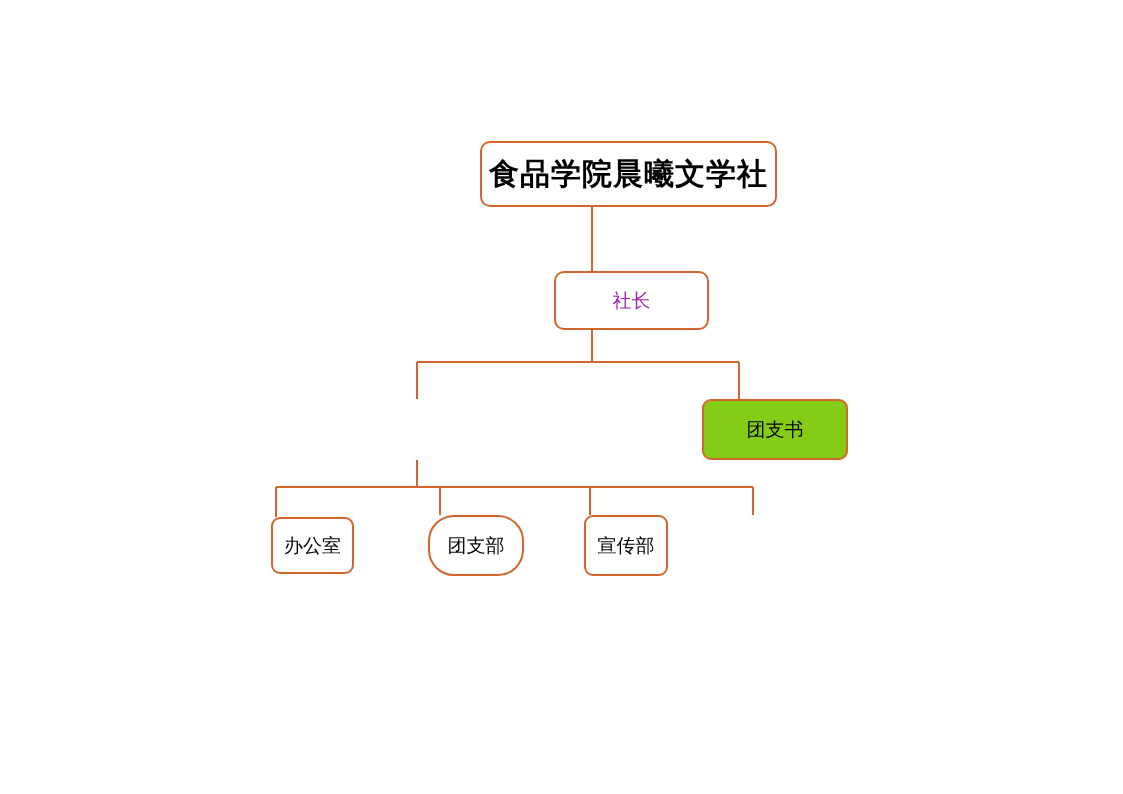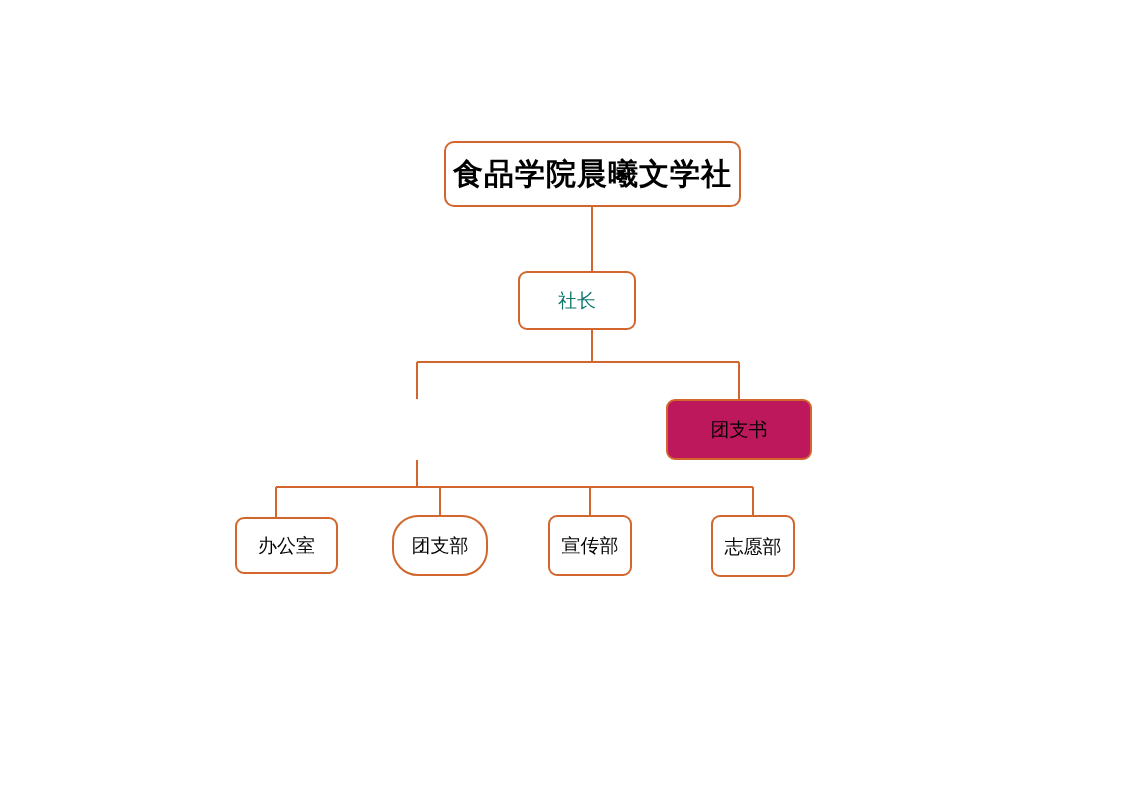--- a/index.html
+++ b/index.html
@@ -31,20 +31,21 @@
     box-sizing: border-box;
     background: #ffffff;
     border: 2px solid #D2662C;
     border-radius: 9px;
     display: flex;
     align-items: center;
     justify-content: center;
     color: #000000;
     line-height: 1;
     white-space: nowrap;
+    margin-left: 36px;
   }
   .node-root {
     font-family: "Liberation Serif", "DejaVu Serif", serif;
     font-weight: bold;
     font-size: 30px;
     letter-spacing: 1px;
     border-radius: 10px;
   }
   .node-level1 {
     font-size: 19px;
@@ -74,38 +75,35 @@
         <line x1="440" y1="487" x2="440" y2="515"></line>
         <line x1="590" y1="487" x2="590" y2="515"></line>
         <line x1="753" y1="487" x2="753" y2="515"></line>
       </g>
   </svg>
 
   <div class="node node-root" style="left: 444px; top: 141px; width: 297px; height: 66px; border-color: rgb(210, 102, 44); background: rgb(255, 255, 255); color: rgb(0, 0, 0);">
     <span>食品学院晨曦文学社</span>
   </div>
 
-  <div class="node node-level1" style="left: 518px; top: 271px; width: 118px; height: 59px; border-color: rgb(210, 102, 44); background: rgb(255, 255, 255); color: #0f766e;">
+  <div class="node node-level1" style="left: 518px; top: 271px; width: 155px; height: 59px; border-color: rgb(210, 102, 44); background: rgb(255, 255, 255); color: #a21caf; border-radius: 10px;">
     <span>社长</span>
   </div>
 
 
-  <div class="node node-level2" style="left: 666px; top: 399px; width: 146px; height: 61px; border-color: rgb(210, 102, 44); background: #be185d; color: rgb(0, 0, 0);">
+  <div class="node node-level2" style="left: 666px; top: 399px; width: 146px; height: 61px; border-color: rgb(210, 102, 44); background: #84cc16; color: rgb(0, 0, 0);">
     <span>团支书</span>
   </div>
 
-  <div class="node node-level3" style="left: 235px; top: 517px; width: 103px; height: 57px; border-color: rgb(210, 102, 44); background: rgb(255, 255, 255); color: rgb(0, 0, 0);">
+  <div class="node node-level3" style="left: 235px; top: 517px; width: 83px; height: 57px; border-color: rgb(210, 102, 44); background: rgb(255, 255, 255); color: rgb(0, 0, 0);">
     <span>办公室</span>
   </div>
 
   <div class="node node-level3" style="left: 392px; top: 515px; width: 96px; height: 61px; border-color: rgb(210, 102, 44); background: rgb(255, 255, 255); color: rgb(0, 0, 0); border-radius: 26px;">
     <span>团支部</span>
   </div>
 
   <div class="node node-level3" style="left: 548px; top: 515px; width: 84px; height: 61px; border-color: rgb(210, 102, 44); background: rgb(255, 255, 255); color: rgb(0, 0, 0); text-align: center;">
     <span>宣传部</span>
   </div>
 
-  <div class="node node-level3" style="left: 711px; top: 515px; width: 84px; height: 62px; border-color: rgb(210, 102, 44); background: rgb(255, 255, 255); color: rgb(0, 0, 0);">
-    <span>志愿部</span>
-  </div>
 
 </div>
 
 </body></html>

